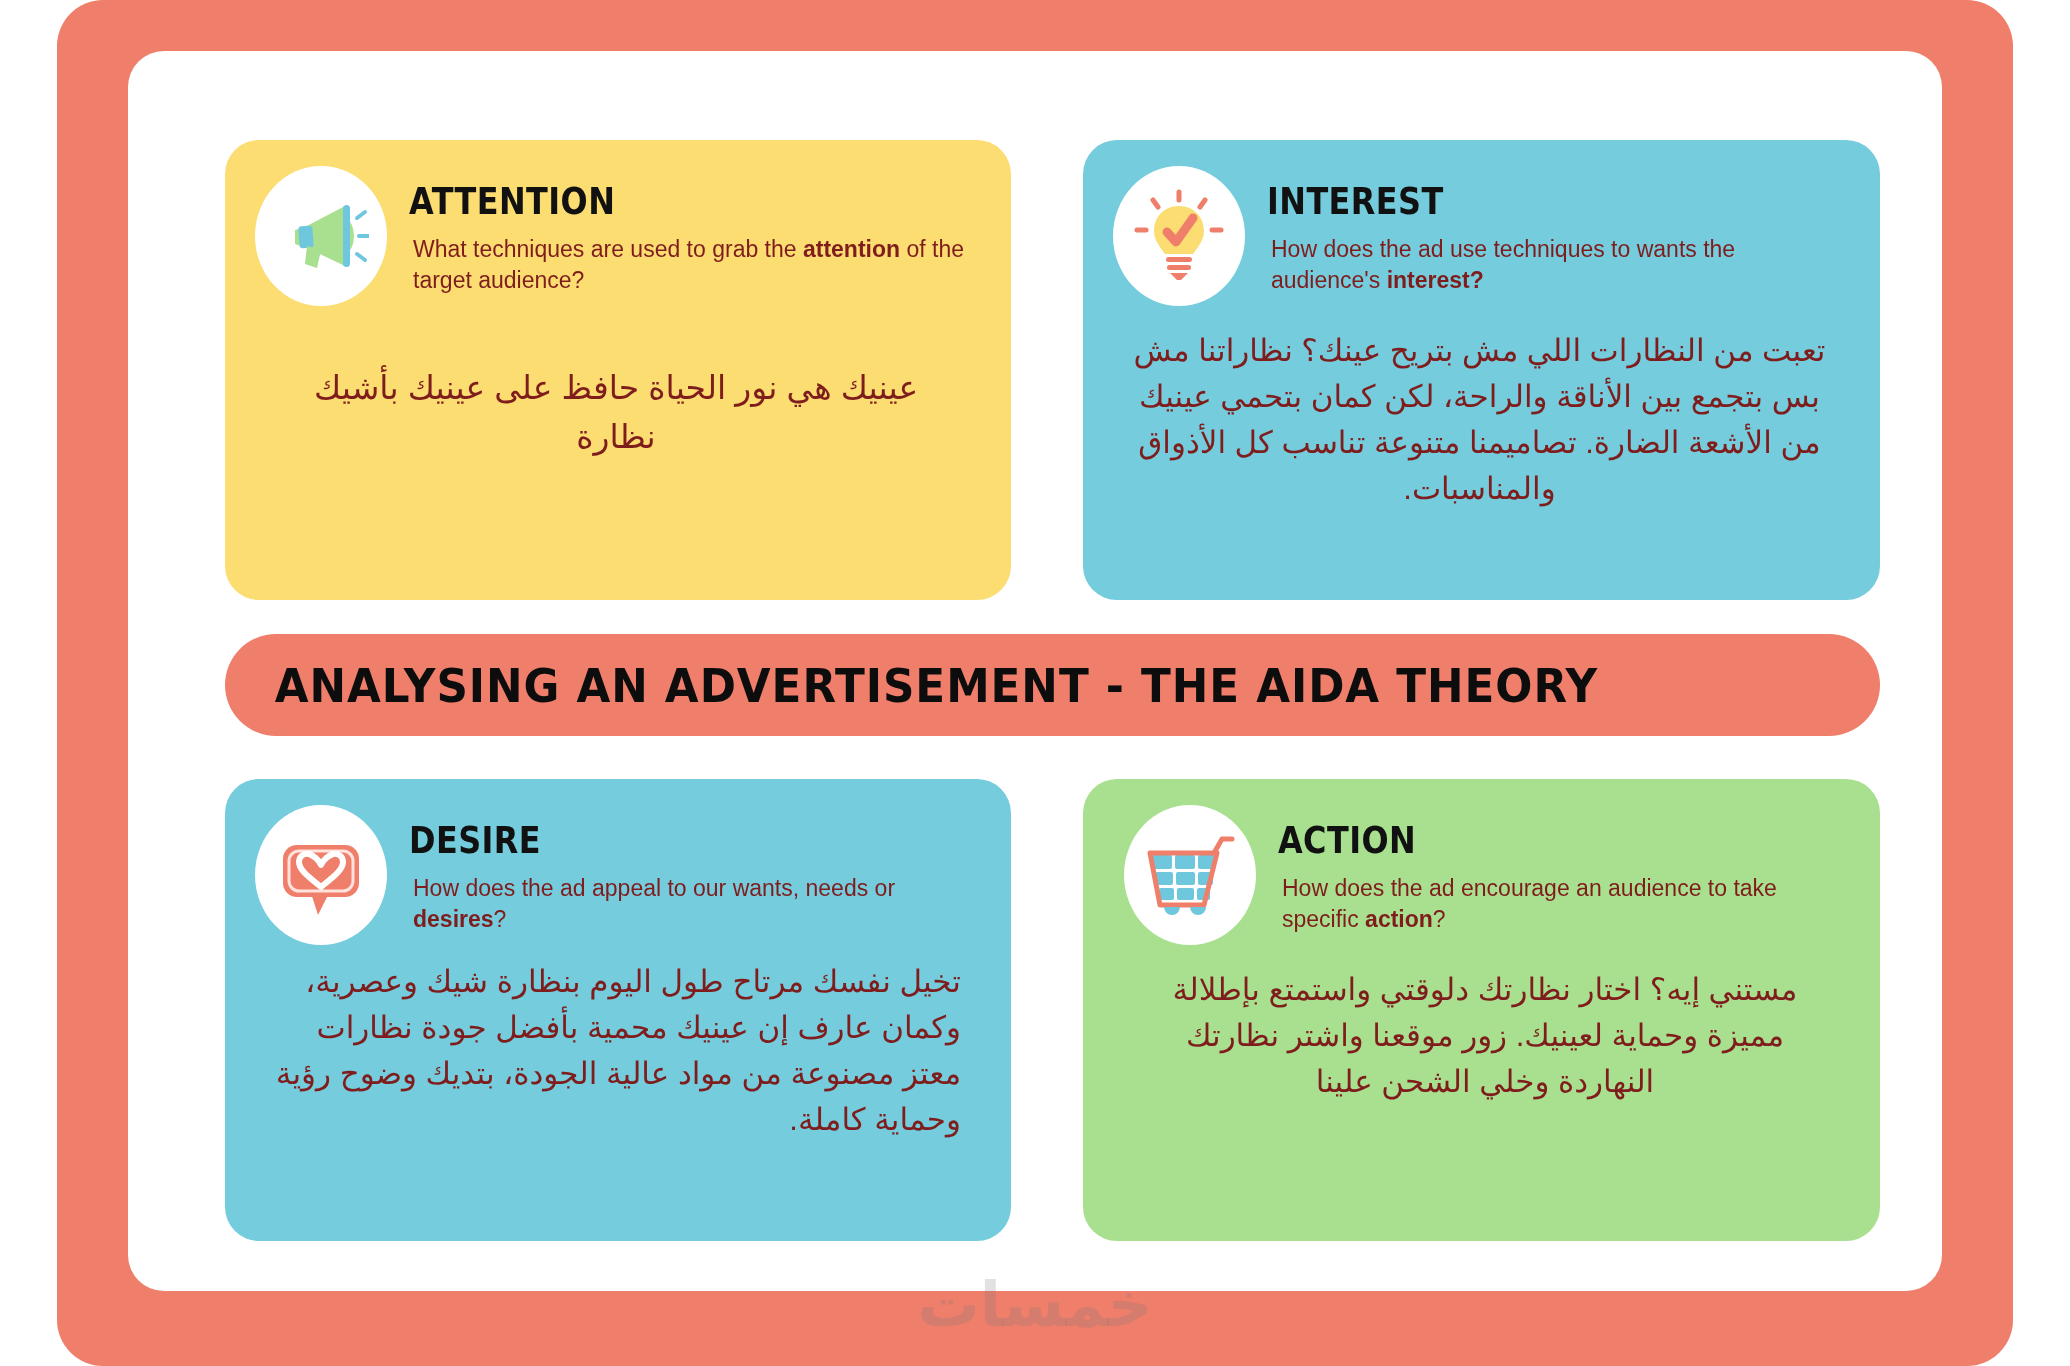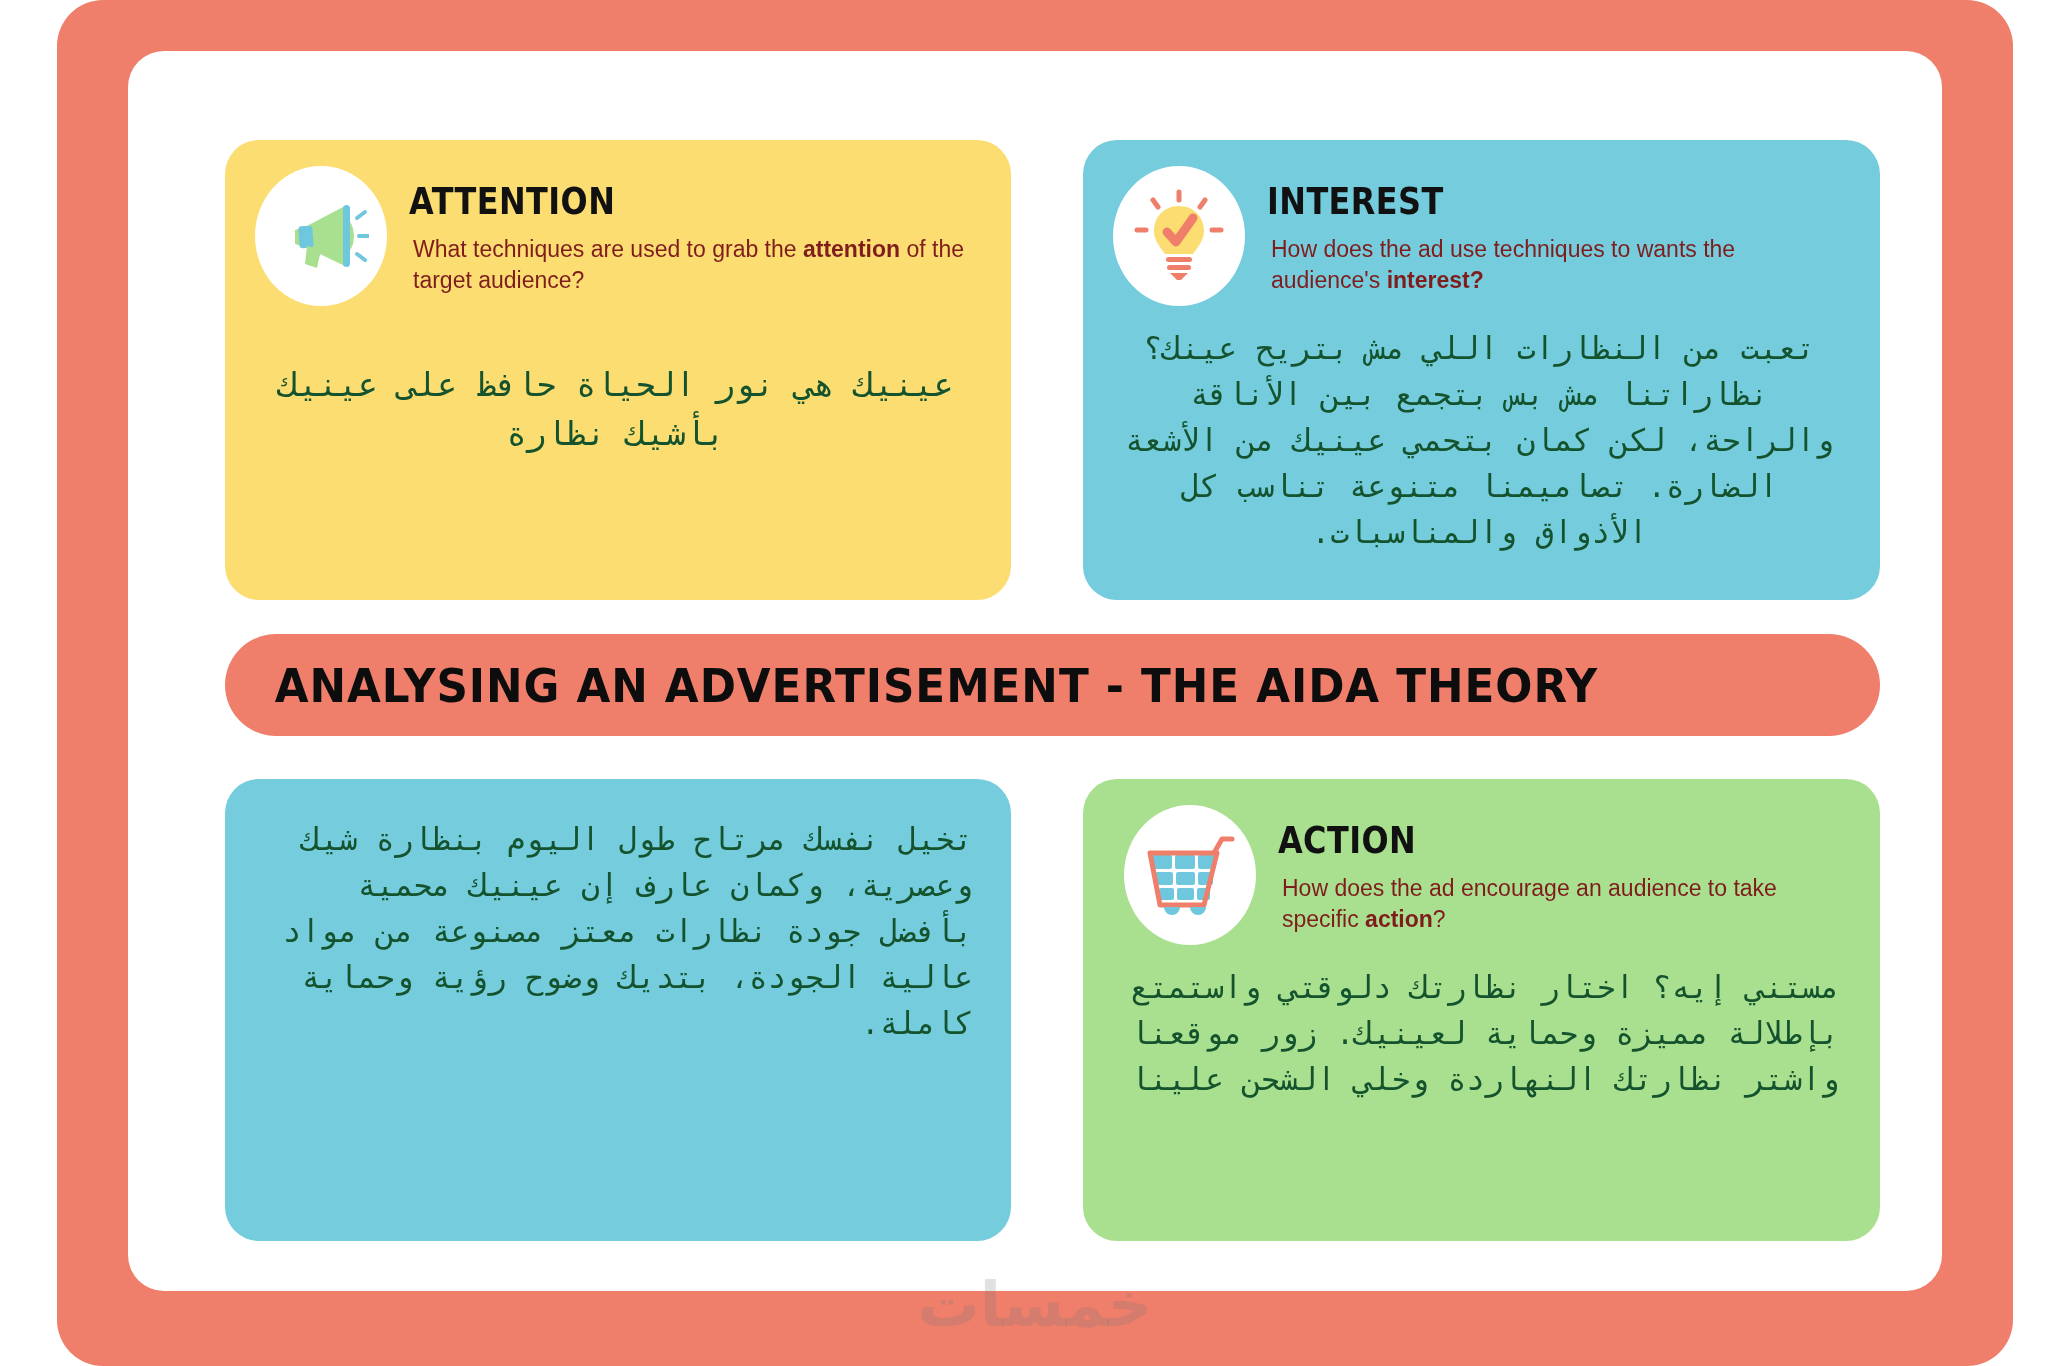--- a/index.html
+++ b/index.html
@@ -101,28 +101,28 @@
     font-family: "Liberation Sans", sans-serif;
     font-size: 23px;
     line-height: 1.33;
     color: #7f1d1d;
     margin: 4px;
     max-width: 580px;
   }
   .card-q b { font-weight: 700; }
 
   .card-body {
-    font-family: Liberation Mono, monospace;
+    font-family: Liberation Sans, sans-serif;
     direction: rtl;
     text-align: center;
     unicode-bidi: isolate;
     font-size: 31px;
     line-height: 1.48;
-    color: #14532d;
-    margin: 4px;
+    color: #7f1d1d;
+    margin: 16px;
   }
   .card-attention .card-body { margin-top: 58px; font-size: 33px; }
   .card-interest  .card-body { margin-top: 22px; }
   .card-desire    .card-body { margin-top: 14px; text-align: right; }
   .card-action    .card-body { margin-top: 22px; }
 
   
   .banner {
     position: absolute;
     left: 225px;
@@ -230,20 +230,37 @@
       </div>
     </div>
     <p class="card-body">تعبت من النظارات اللي مش بتريح عينك؟ نظاراتنا مش بس بتجمع بين الأناقة والراحة، لكن كمان بتحمي عينيك من الأشعة الضارة. تصاميمنا متنوعة تناسب كل الأذواق والمناسبات.</p>
   </div>
 
   <div class="banner">
     <div class="banner-title">ANALYSING AN ADVERTISEMENT - THE AIDA THEORY</div>
   </div>
 
   <div class="card card-desire">
+    <div class="card-head">
+      <div class="icon-badge">
+        <svg width="96" height="96" viewBox="0 0 96 96" aria-hidden="true">
+
+          <rect x="10" y="18" width="76" height="52" rx="14" fill="#ef7e6b"></rect>
+          <rect x="16" y="24" width="64" height="40" rx="10" fill="none" stroke="#ffe3dc" stroke-width="3"></rect>
+
+          <path d="M38 66 L56 66 L45 88 Z" fill="#ef7e6b"></path>
+
+          <path d="M48 60 C36 50 26 43 26 35 C26 29 31 26 36 27 C40 28 46 33 48 38 C50 33 56 28 60 27 C65 26 70 29 70 35 C70 43 60 50 48 60 Z" fill="none" stroke="#ffffff" stroke-width="6" stroke-linejoin="round" stroke-linecap="round"></path>
+        </svg>
+      </div>
+      <div class="head-text">
+        <h2 class="card-title">DESIRE</h2>
+        <p class="card-q"><span>How does the ad appeal to our wants, needs or </span><b>desires</b><span>?</span></p>
+      </div>
+    </div>
     <p class="card-body">تخيل نفسك مرتاح طول اليوم بنظارة شيك وعصرية، وكمان عارف إن عينيك محمية بأفضل جودة نظارات معتز مصنوعة من مواد عالية الجودة، بتديك وضوح رؤية وحماية كاملة.</p>
   </div>
 
   <div class="card card-action">
     <div class="card-head">
       <div class="icon-badge">
         <svg width="96" height="96" viewBox="0 0 96 96" aria-hidden="true">
 
           <g fill="#6fc7dd">
             <rect x="10" y="28" width="20" height="14" rx="2"></rect>

